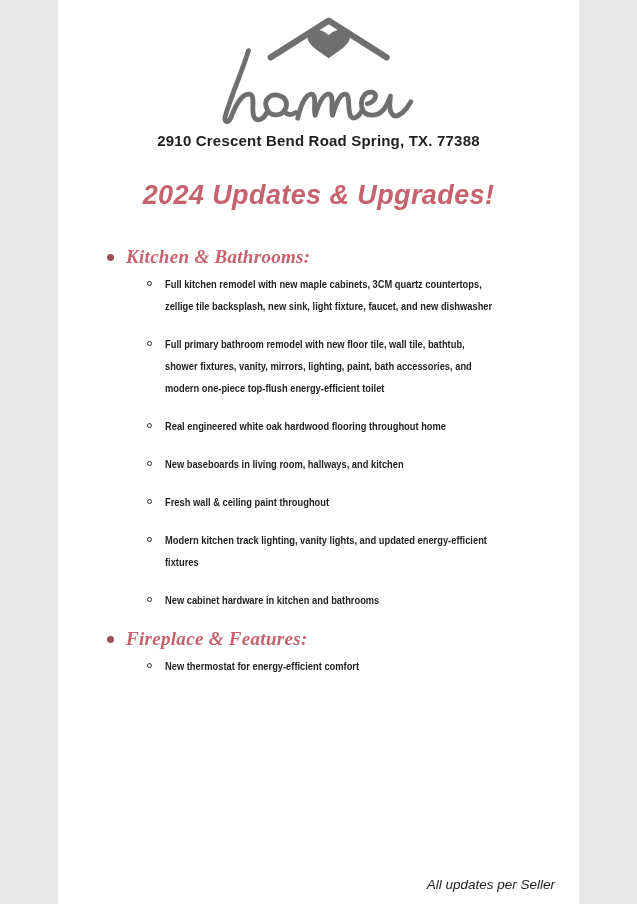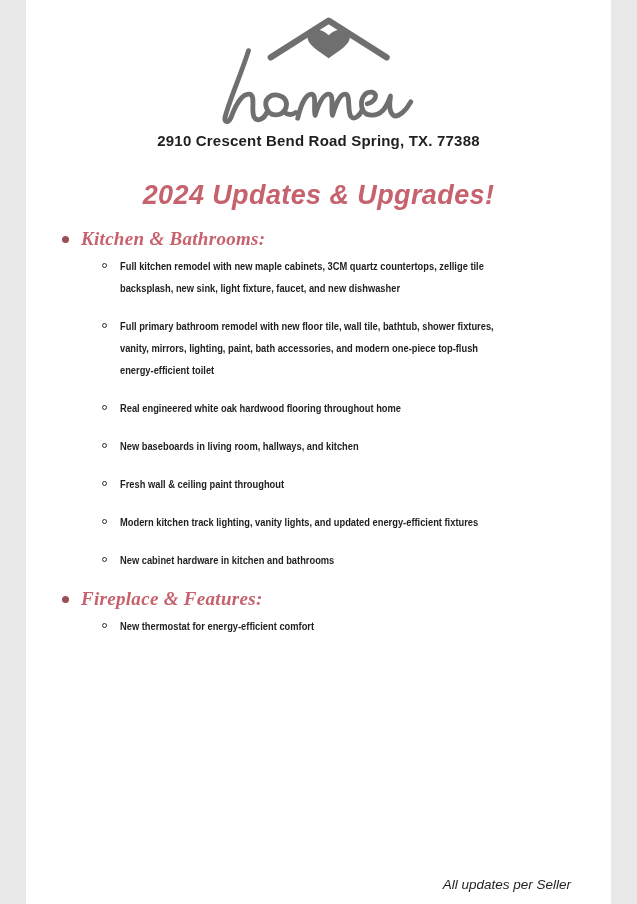--- a/index.html
+++ b/index.html
@@ -7,21 +7,21 @@
     --bullet-red:#9c4f56;
     --logo-gray:#6f6f6f;
     --text-dark:#1f1f1f;
     --page-bg:#ffffff;
   }
   *{box-sizing:border-box;}
   html,body{margin:0;padding:0;background:#e8e8e8;}
   body{font-family:"Liberation Sans","DejaVu Sans",sans-serif;}
   .page{
     position:relative;
-    width:585px;height:904px;
+    width:521px;height:904px;
     margin:0 auto;
     background:var(--page-bg,#fff);
     overflow:hidden;
   }
   .sr-only{position:absolute;width:1px;height:1px;overflow:hidden;clip:rect(0 0 0 0);white-space:nowrap;}
 
   
   .logo-block{text-align:center;padding-top:12px;line-height:0;}
   .logo-svg{width:232px;height:114px;}
   .logo-svg .stroke{fill:none;stroke:var(--logo-gray,#6f6f6f);stroke-linecap:round;stroke-linejoin:round;}
@@ -45,21 +45,21 @@
     font-family:Liberation Sans, sans-serif;
     font-style:italic;
     font-weight:700;
     font-size:27px;
     letter-spacing:.4px;
     color:var(--accent-pink,#c5626d);
     margin:31px 0 0 0;
   }
 
   
-  .content{padding:0 10px 0 36px;margin-top:16px;}
+  .content{padding:0 10px 0 49px;margin-top:34px;}
   .section{margin-bottom:10px;}
   .section-fireplace{margin-top:10px;}
   .heading-row{display:flex;align-items:flex-start;margin-bottom:4px;}
   .dot{
     flex:none;width:7px;height:7px;border-radius:50%;
     background:var(--bullet-red,#9c4f56);
     margin:9px 12px 0 0;
   }
   .section-title{
     font-family:"Liberation Serif","DejaVu Serif",serif;
@@ -84,21 +84,21 @@
     transform-origin:left top;
     font-weight:bold;
     font-size:11.5px;
     line-height:22px;
     color:var(--text-dark,#1f1f1f);
   }
 
   
   .footer{
     position:absolute;
-    right:40px;bottom:12px;
+    right:24px;bottom:12px;
     font-style:italic;
     font-size:13.5px;
     color:var(--text-dark,#1f1f1f);
   }
 </style>
 </head>
 <body>
 
 <div class="page">
 

